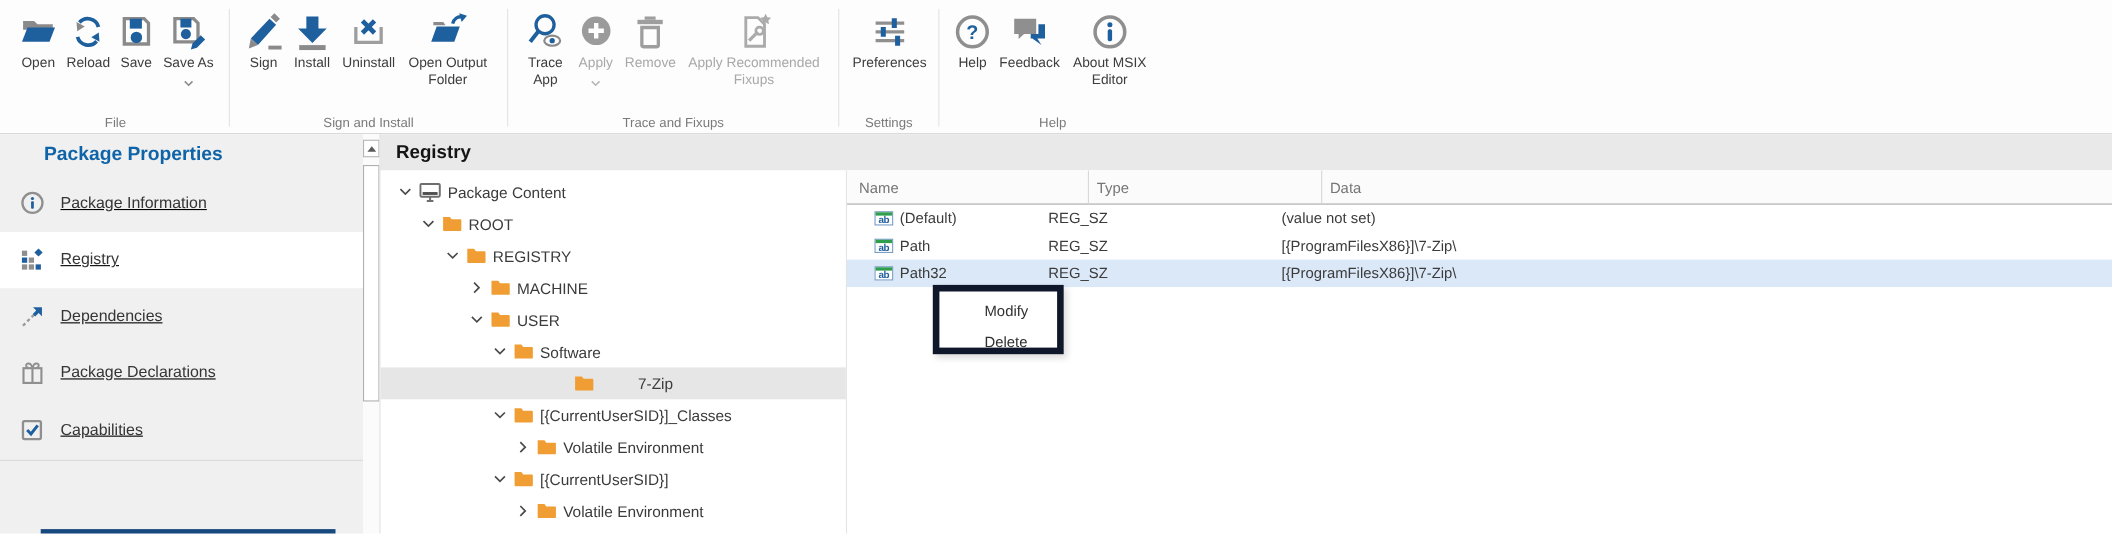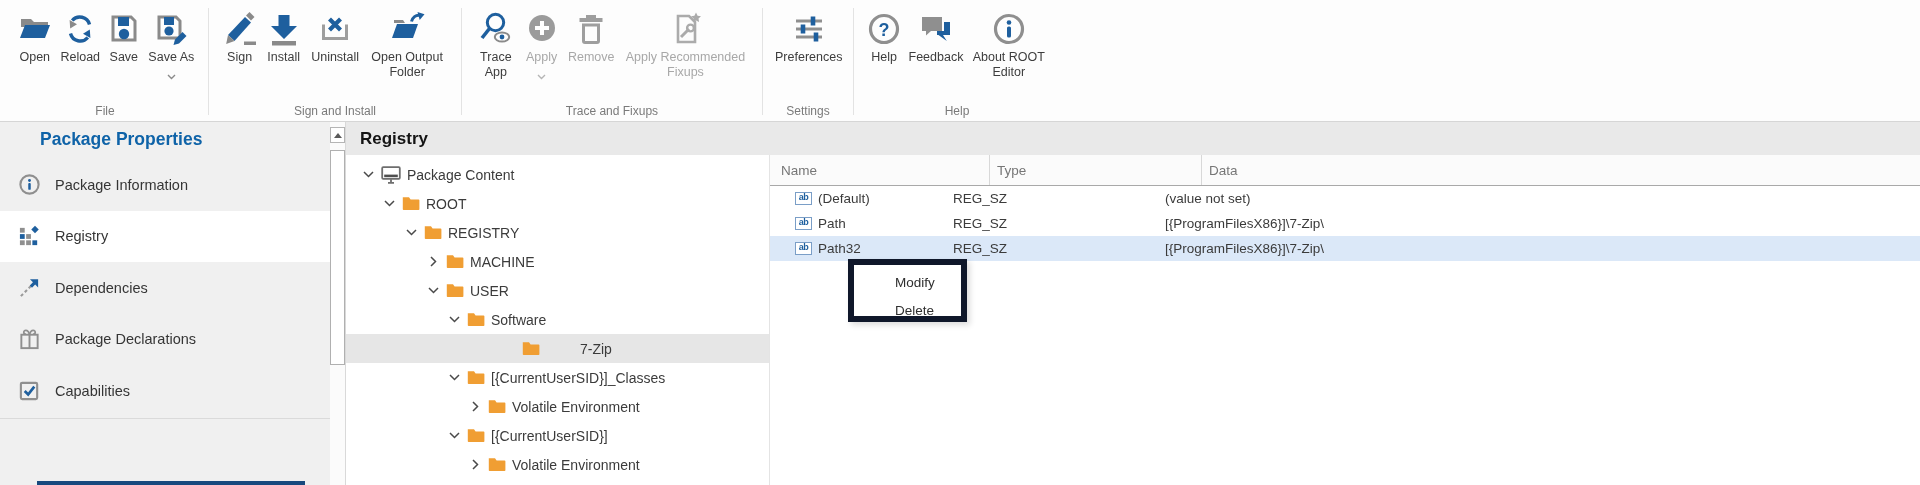--- a/index.html
+++ b/index.html
@@ -16,21 +16,21 @@
   .rdiv   { width:1px; background:#e3e3e3; margin:8px 0 6px; }
   .rbtn   { display:flex; flex-direction:column; align-items:center; padding:2px 2px; cursor:default; }
   .ricon  { height:42px; display:flex; align-items:center; justify-content:center; }
   .rlabel { font-size:12.5px; color:#3d3d3d; text-align:center; line-height:1.22; }
   .rbtn.disabled .rlabel { color:#a8a8a8; }
   .ddchev { margin-top:1px; }
 
   
   .sidebar { position:absolute; left:0; top:122px; width:330px; height:363px; background:#f0f0f0; }
   .sb-title { padding:7px 0 0 40px; font-size:17.5px; font-weight:bold; color:#0f63a8; }
-  .sb-items { margin-top:9px; }
+  .sb-items { margin-top:9px;text-decoration:underline; }
   .sb-item { height:51.5px; display:flex; align-items:center; padding-left:17px; cursor:default; }
   .sb-item.selected { background:#ffffff; }
   .sb-ic { width:24px; display:flex; justify-content:center; margin-right:14px; }
   .sb-label { font-size:14.5px; color:#353535; }
   .sb-divider { border-top:1px solid #dadada; margin:1px 0 0 0; }
   .sb-sliver { position:absolute; left:37px; bottom:0; width:268px; height:4px; background:#17497e; }
 
   
   .sb-scroll { position:absolute; left:330px; top:122px; width:16px; height:363px; background:#fbfbfb; }
   .sb-up { position:absolute; left:0; top:5px; width:15px; height:16px; background:#fff;
@@ -66,21 +66,21 @@
   .gh-data { flex:1; padding-left:7px; border-left:1px solid #d8d8d8; }
   .grow { display:flex; height:25px; align-items:center; font-size:13.5px; color:#3b3b3b; cursor:default; }
   .grow.selected { background:#dbe8f8; }
   .gc { display:flex; align-items:center; height:100%; overflow:hidden; white-space:nowrap; }
   .gc-name { width:175px; padding-left:25px; }
   .gc-type { width:212px; padding-left:8px; }
   .gc-data { flex:1; padding-left:8px; }
 
   
   .regsz { width:17px; height:13px; border:1px solid #7a9ec7; background:#fff;
-           display:flex; flex-direction:row; margin-right:6px; flex:none; }
+           display:flex; flex-direction:column; margin-right:6px; flex:none; }
   .regsz .bar { height:3px; background:#2f9e4d; }
   .regsz .txt { flex:1; font-size:9px; line-height:8px; font-weight:bold; color:#1e5f9e;
                 text-align:center; letter-spacing:-0.5px; }
 
   
   .ctxmenu { position:absolute; left:848px; top:259px; width:119px; height:63px;
              background:#fff; border:6px solid #0f172a; box-shadow:3px 3px 6px rgba(0,0,0,.14);
              padding-top:3px; z-index:10; }
   .ctxitem { height:28px; display:flex; align-items:center; padding-left:41px;
              font-size:13.5px; color:#2f2f2f; cursor:default; }
@@ -275,21 +275,21 @@
       <span class="rlabel">Feedback</span>
     </div>
     <div class="rbtn" style="width:86px">
       <span class="ricon">
         <svg width="36" height="36" viewBox="0 0 36 36">
             <circle cx="18" cy="18" r="13.5" fill="none" stroke="#8f8f8f" stroke-width="3.2"></circle>
             <circle cx="18" cy="11.5" r="2.3" fill="#1e5f9e"></circle>
             <rect x="16" y="15.5" width="4" height="11" rx="1.6" fill="#1e5f9e"></rect>
           </svg>
       </span>
-      <span class="rlabel">About ROOT Editor</span>
+      <span class="rlabel">About MSIX Editor</span>
     </div>
     <span class="glabel">Help</span>
   </div>
 </div>
 
 <div class="sidebar">
   <div class="sb-title">Package Properties</div>
   <div class="sb-items">
 
     <div class="sb-item">

